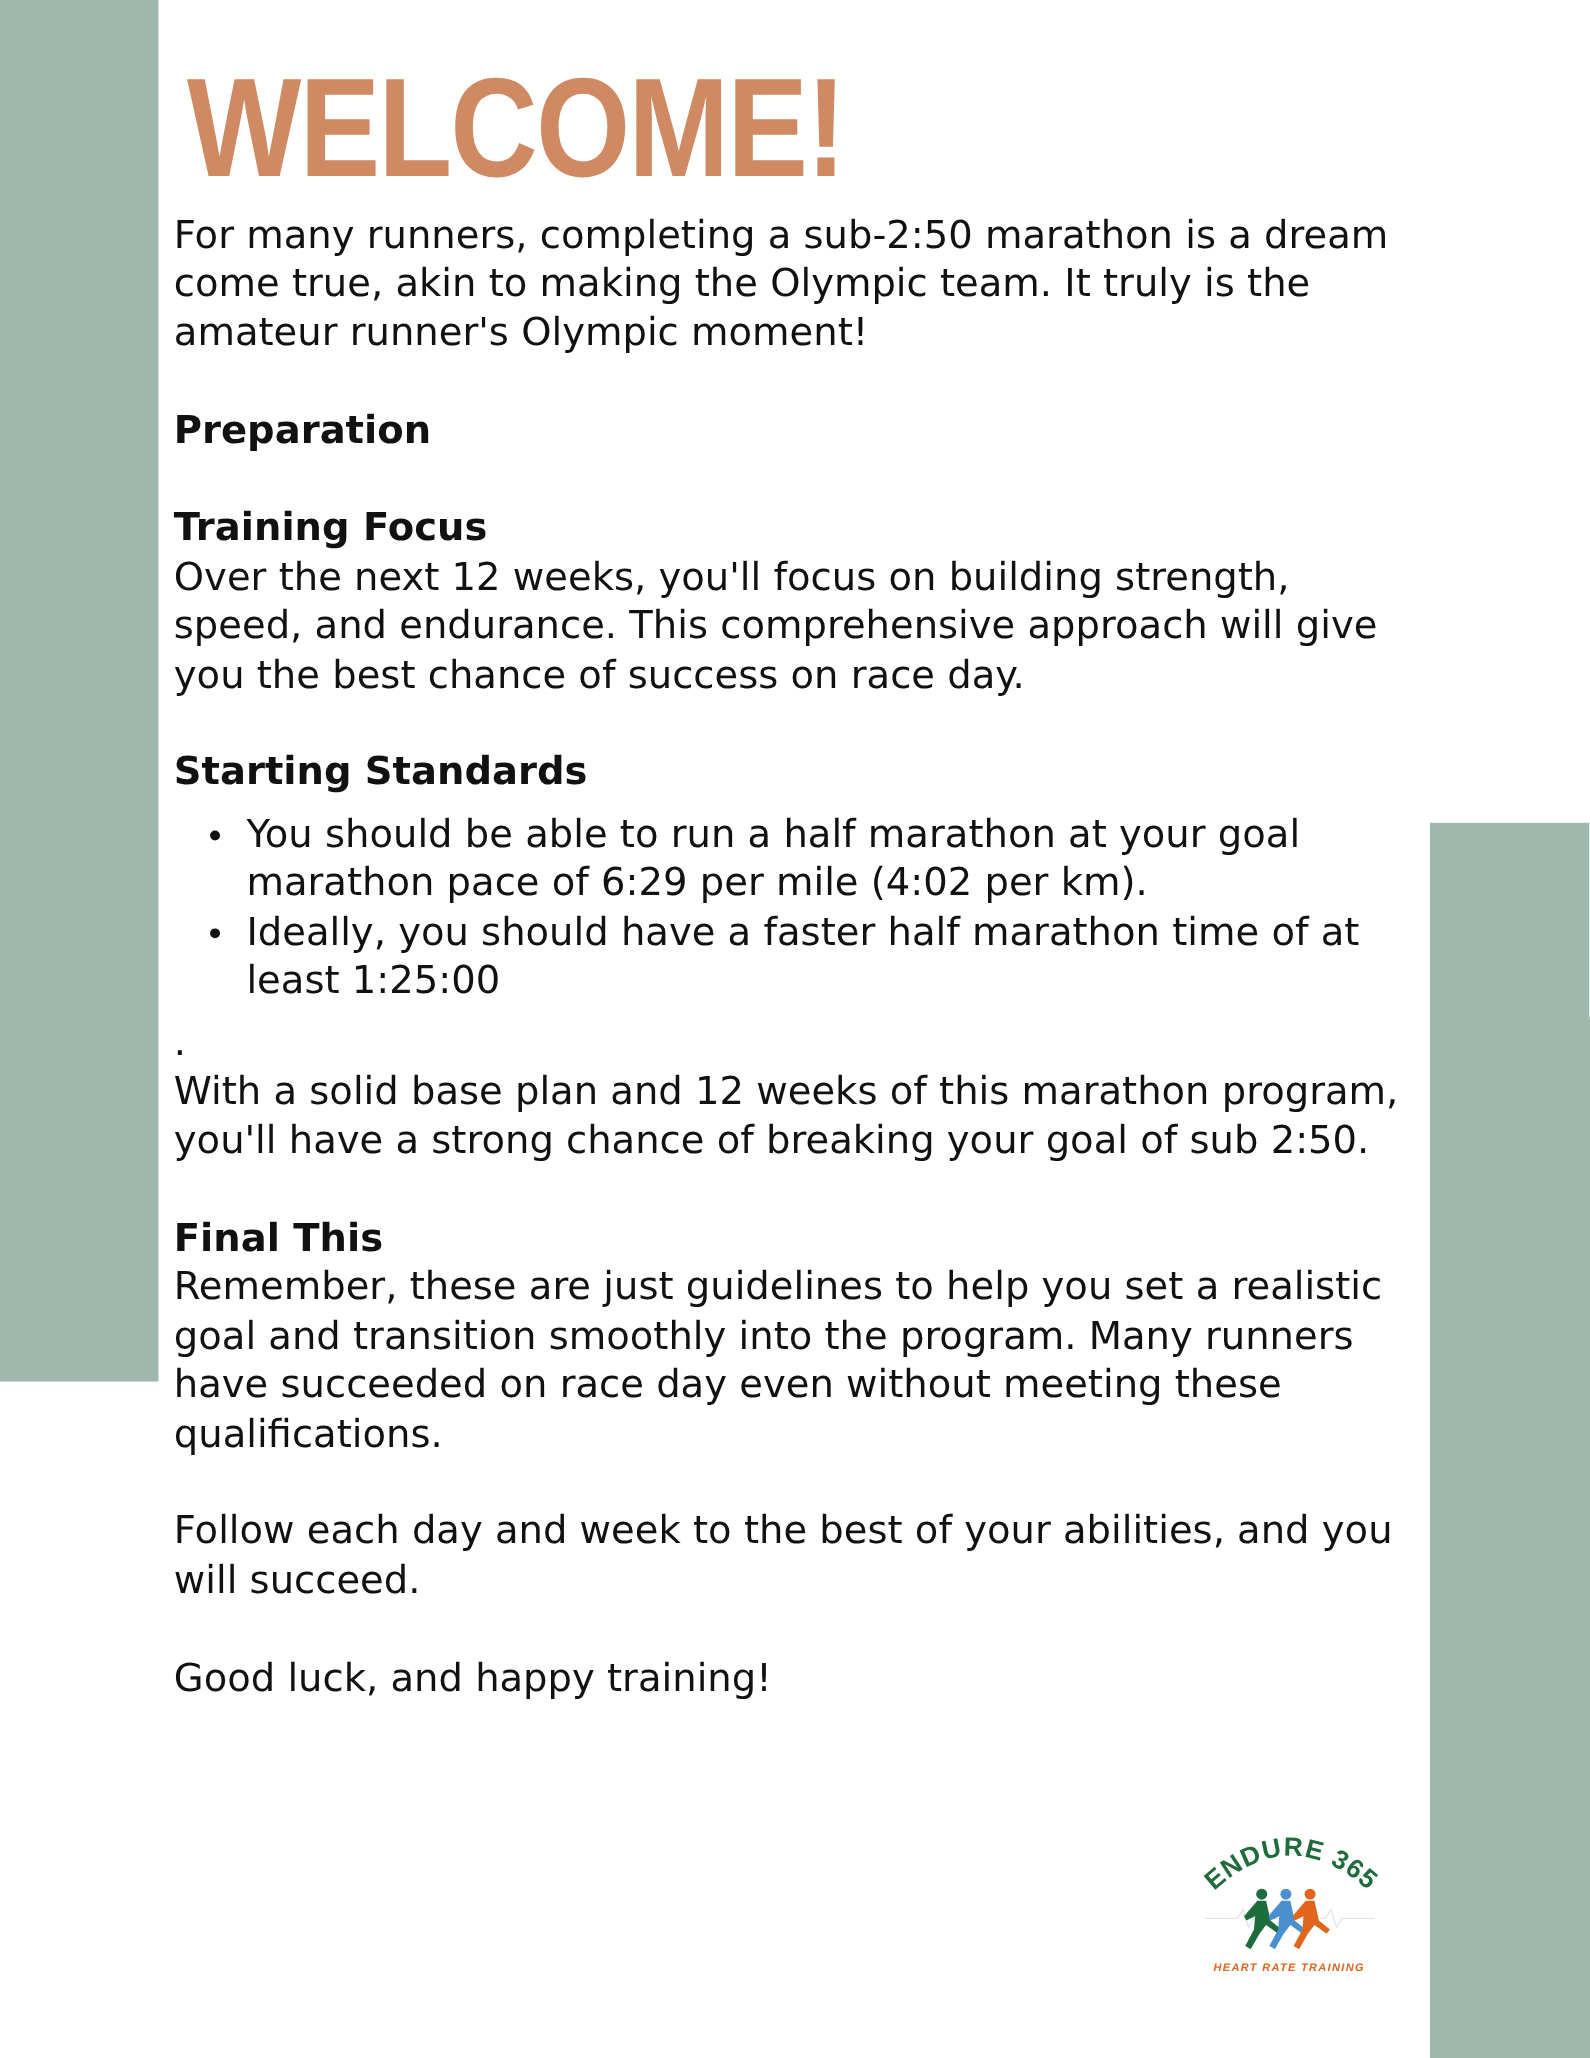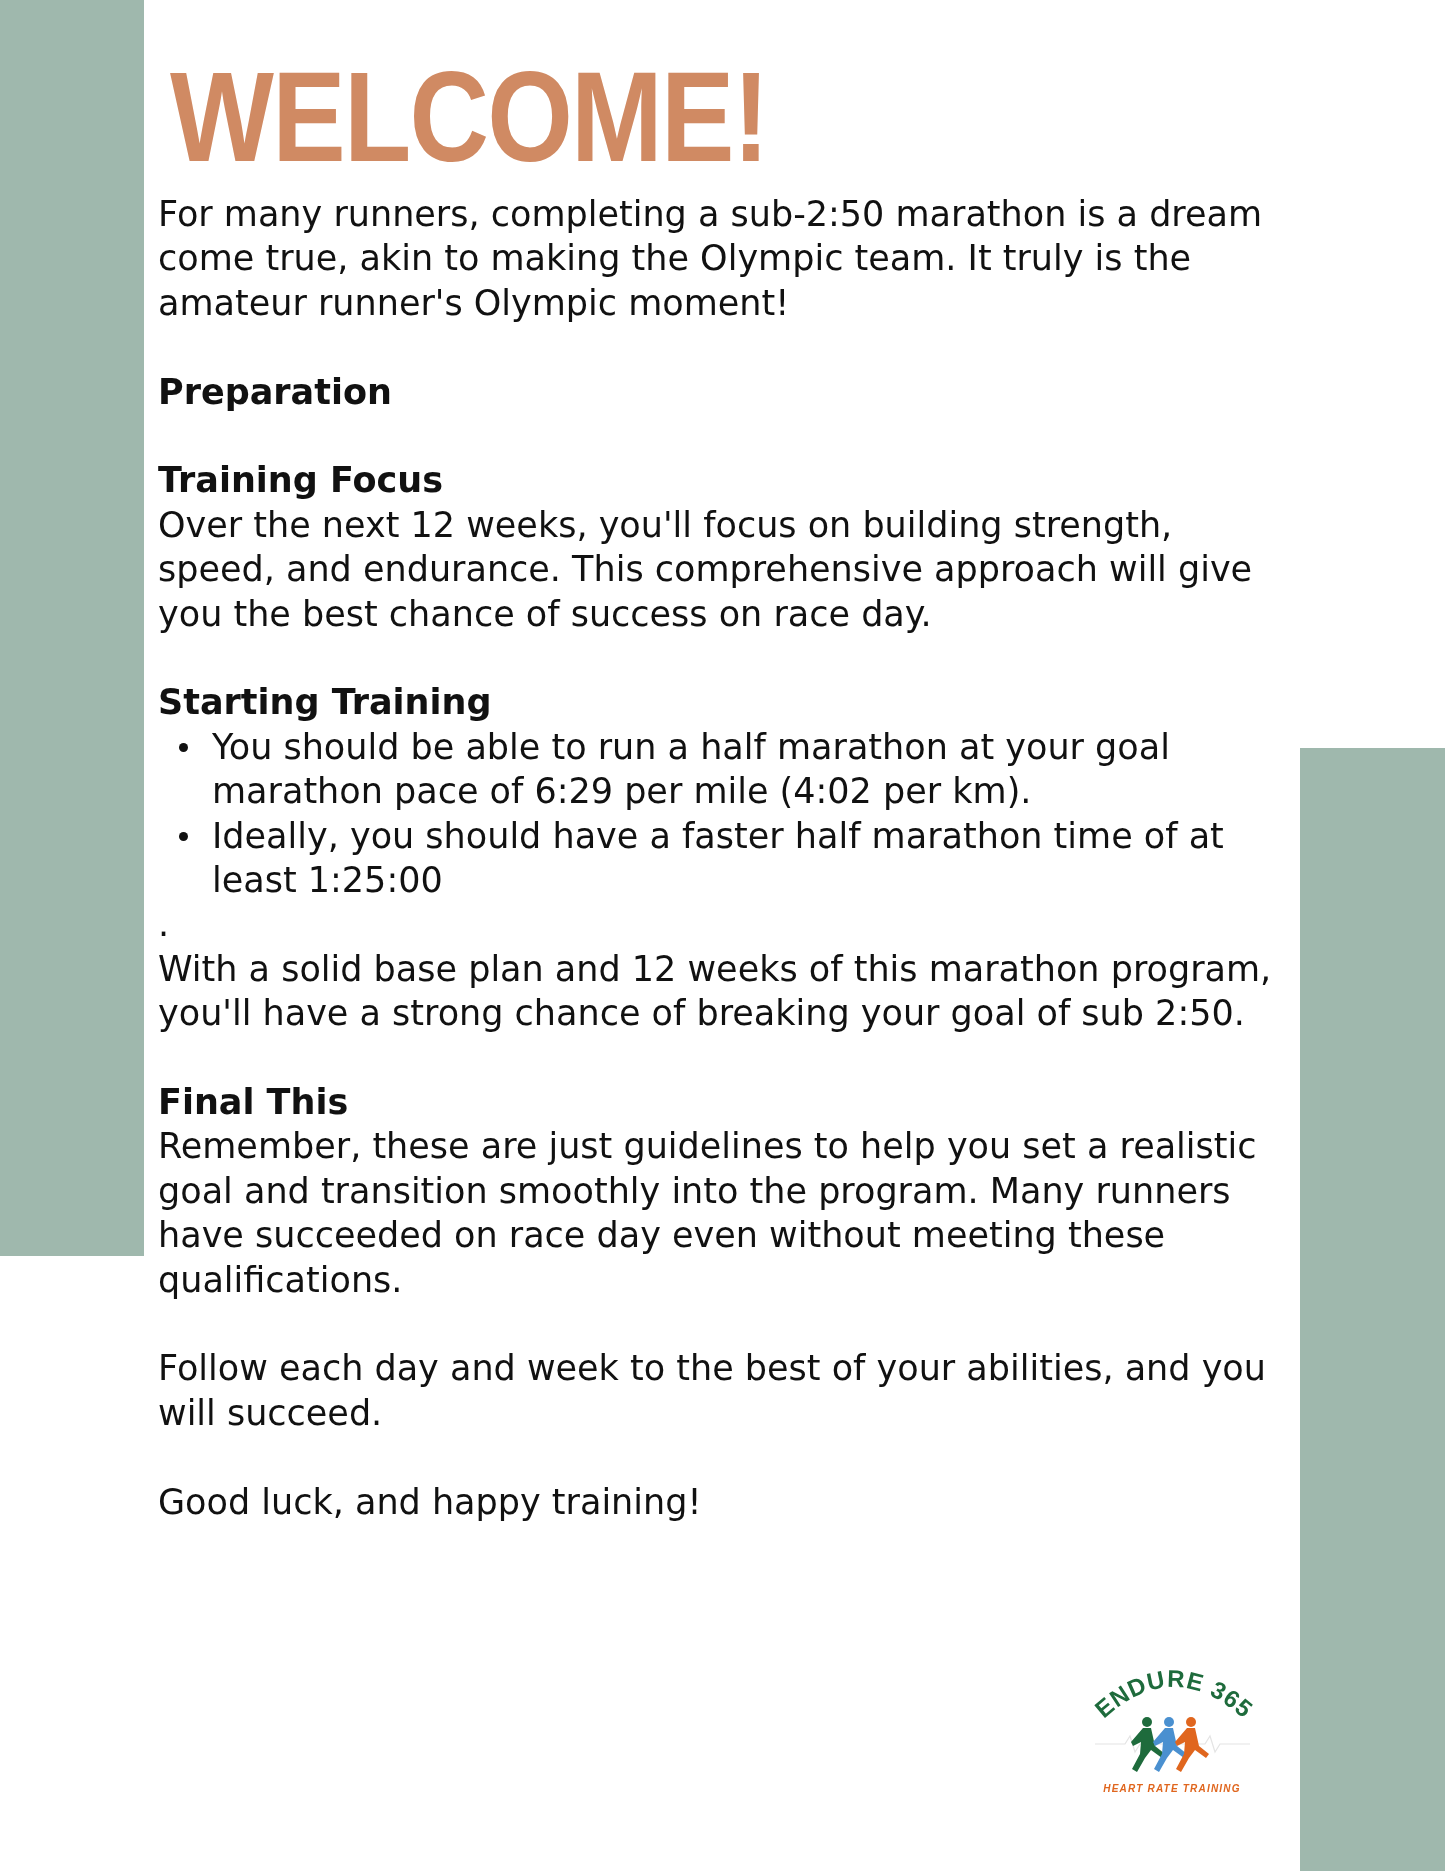--- a/index.html
+++ b/index.html
@@ -25,21 +25,21 @@
     transform: scaleX(0.86); transform-origin: left top;
     white-space: nowrap;
   }
   .content {
     position: absolute; left: 158px; top: 192px; width: 1140px;
     font-size: 35px; line-height: 44.4px;
   }
   .content p { margin: 0; }
   .gap { height: 44.4px; }
   .heading { font-weight: bold; }
-  ul.bullets { margin: 0; padding: 0; list-style: none; }
+  ul.bullets { margin: 12px; padding: 0; list-style: none; }
   ul.bullets li { position: relative; padding-left: 54px; }
   ul.bullets li::before {
     content: ""; position: absolute; left: 21px; top: 18px;
     width: 9px; height: 9px; border-radius: 50%; background: #111;
   }
   .logo {
     position: absolute; left: 1085px; top: 1662px; width: 175px; height: 140px;
   }
 </style>
 </head>
@@ -54,21 +54,21 @@
   <p>For many runners, completing a sub-2:50 marathon is a dream come true, akin to making the Olympic team. It truly is the amateur runner's Olympic moment!</p>
   <div class="gap"></div>
 
   <p class="heading">Preparation</p>
   <div class="gap"></div>
 
   <p class="heading">Training Focus</p>
   <p>Over the next 12 weeks, you'll focus on building strength, speed, and endurance. This comprehensive approach will give you the best chance of success on race day.</p>
   <div class="gap"></div>
 
-  <p class="heading">Starting Training</p>
+  <p class="heading">Starting Standards</p>
   <ul class="bullets">
     <li>You should be able to run a half marathon at your goal marathon pace of 6:29 per mile (4:02 per km).</li>
     <li>Ideally, you should have a faster half marathon time of at least 1:25:00</li>
   </ul>
   <p>.</p>
   <p>With a solid base plan and 12 weeks of this marathon program, you'll have a strong chance of breaking your goal of sub 2:50.</p>
   <div class="gap"></div>
 
   <p class="heading">Final This</p>
   <p>Remember, these are just guidelines to help you set a realistic goal and transition smoothly into the program. Many runners have succeeded on race day even without meeting these qualifications.</p>

